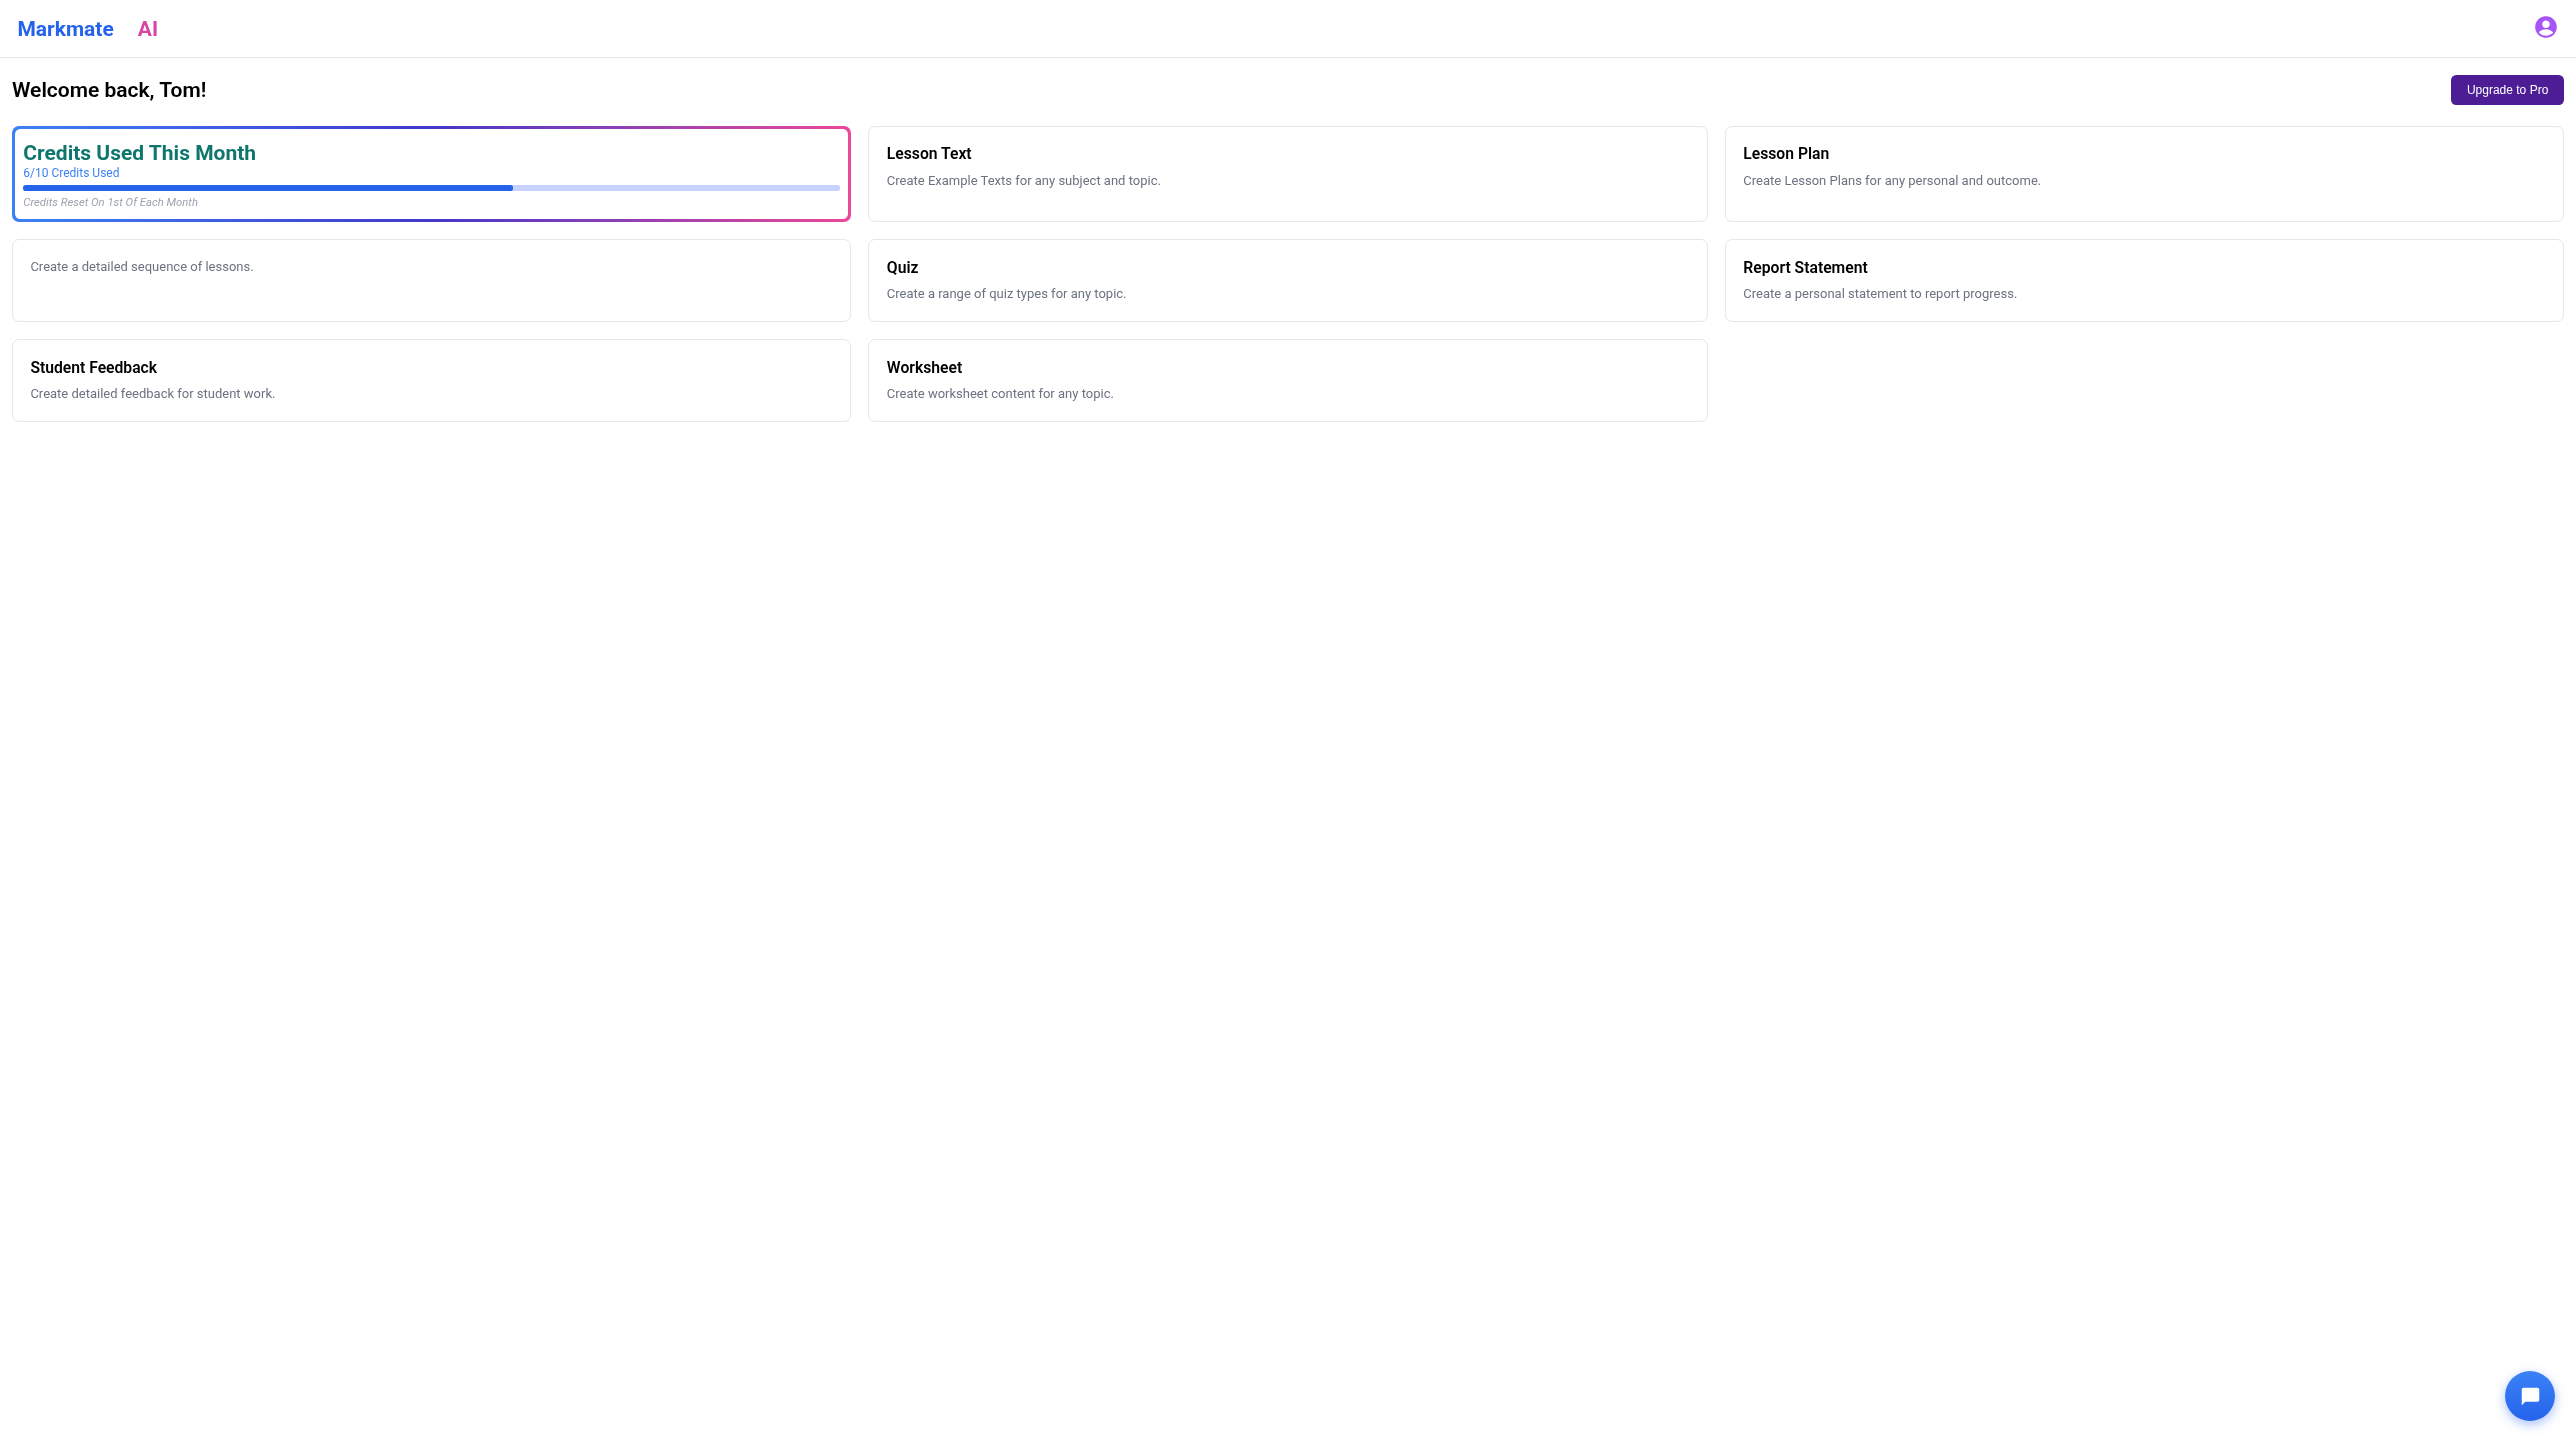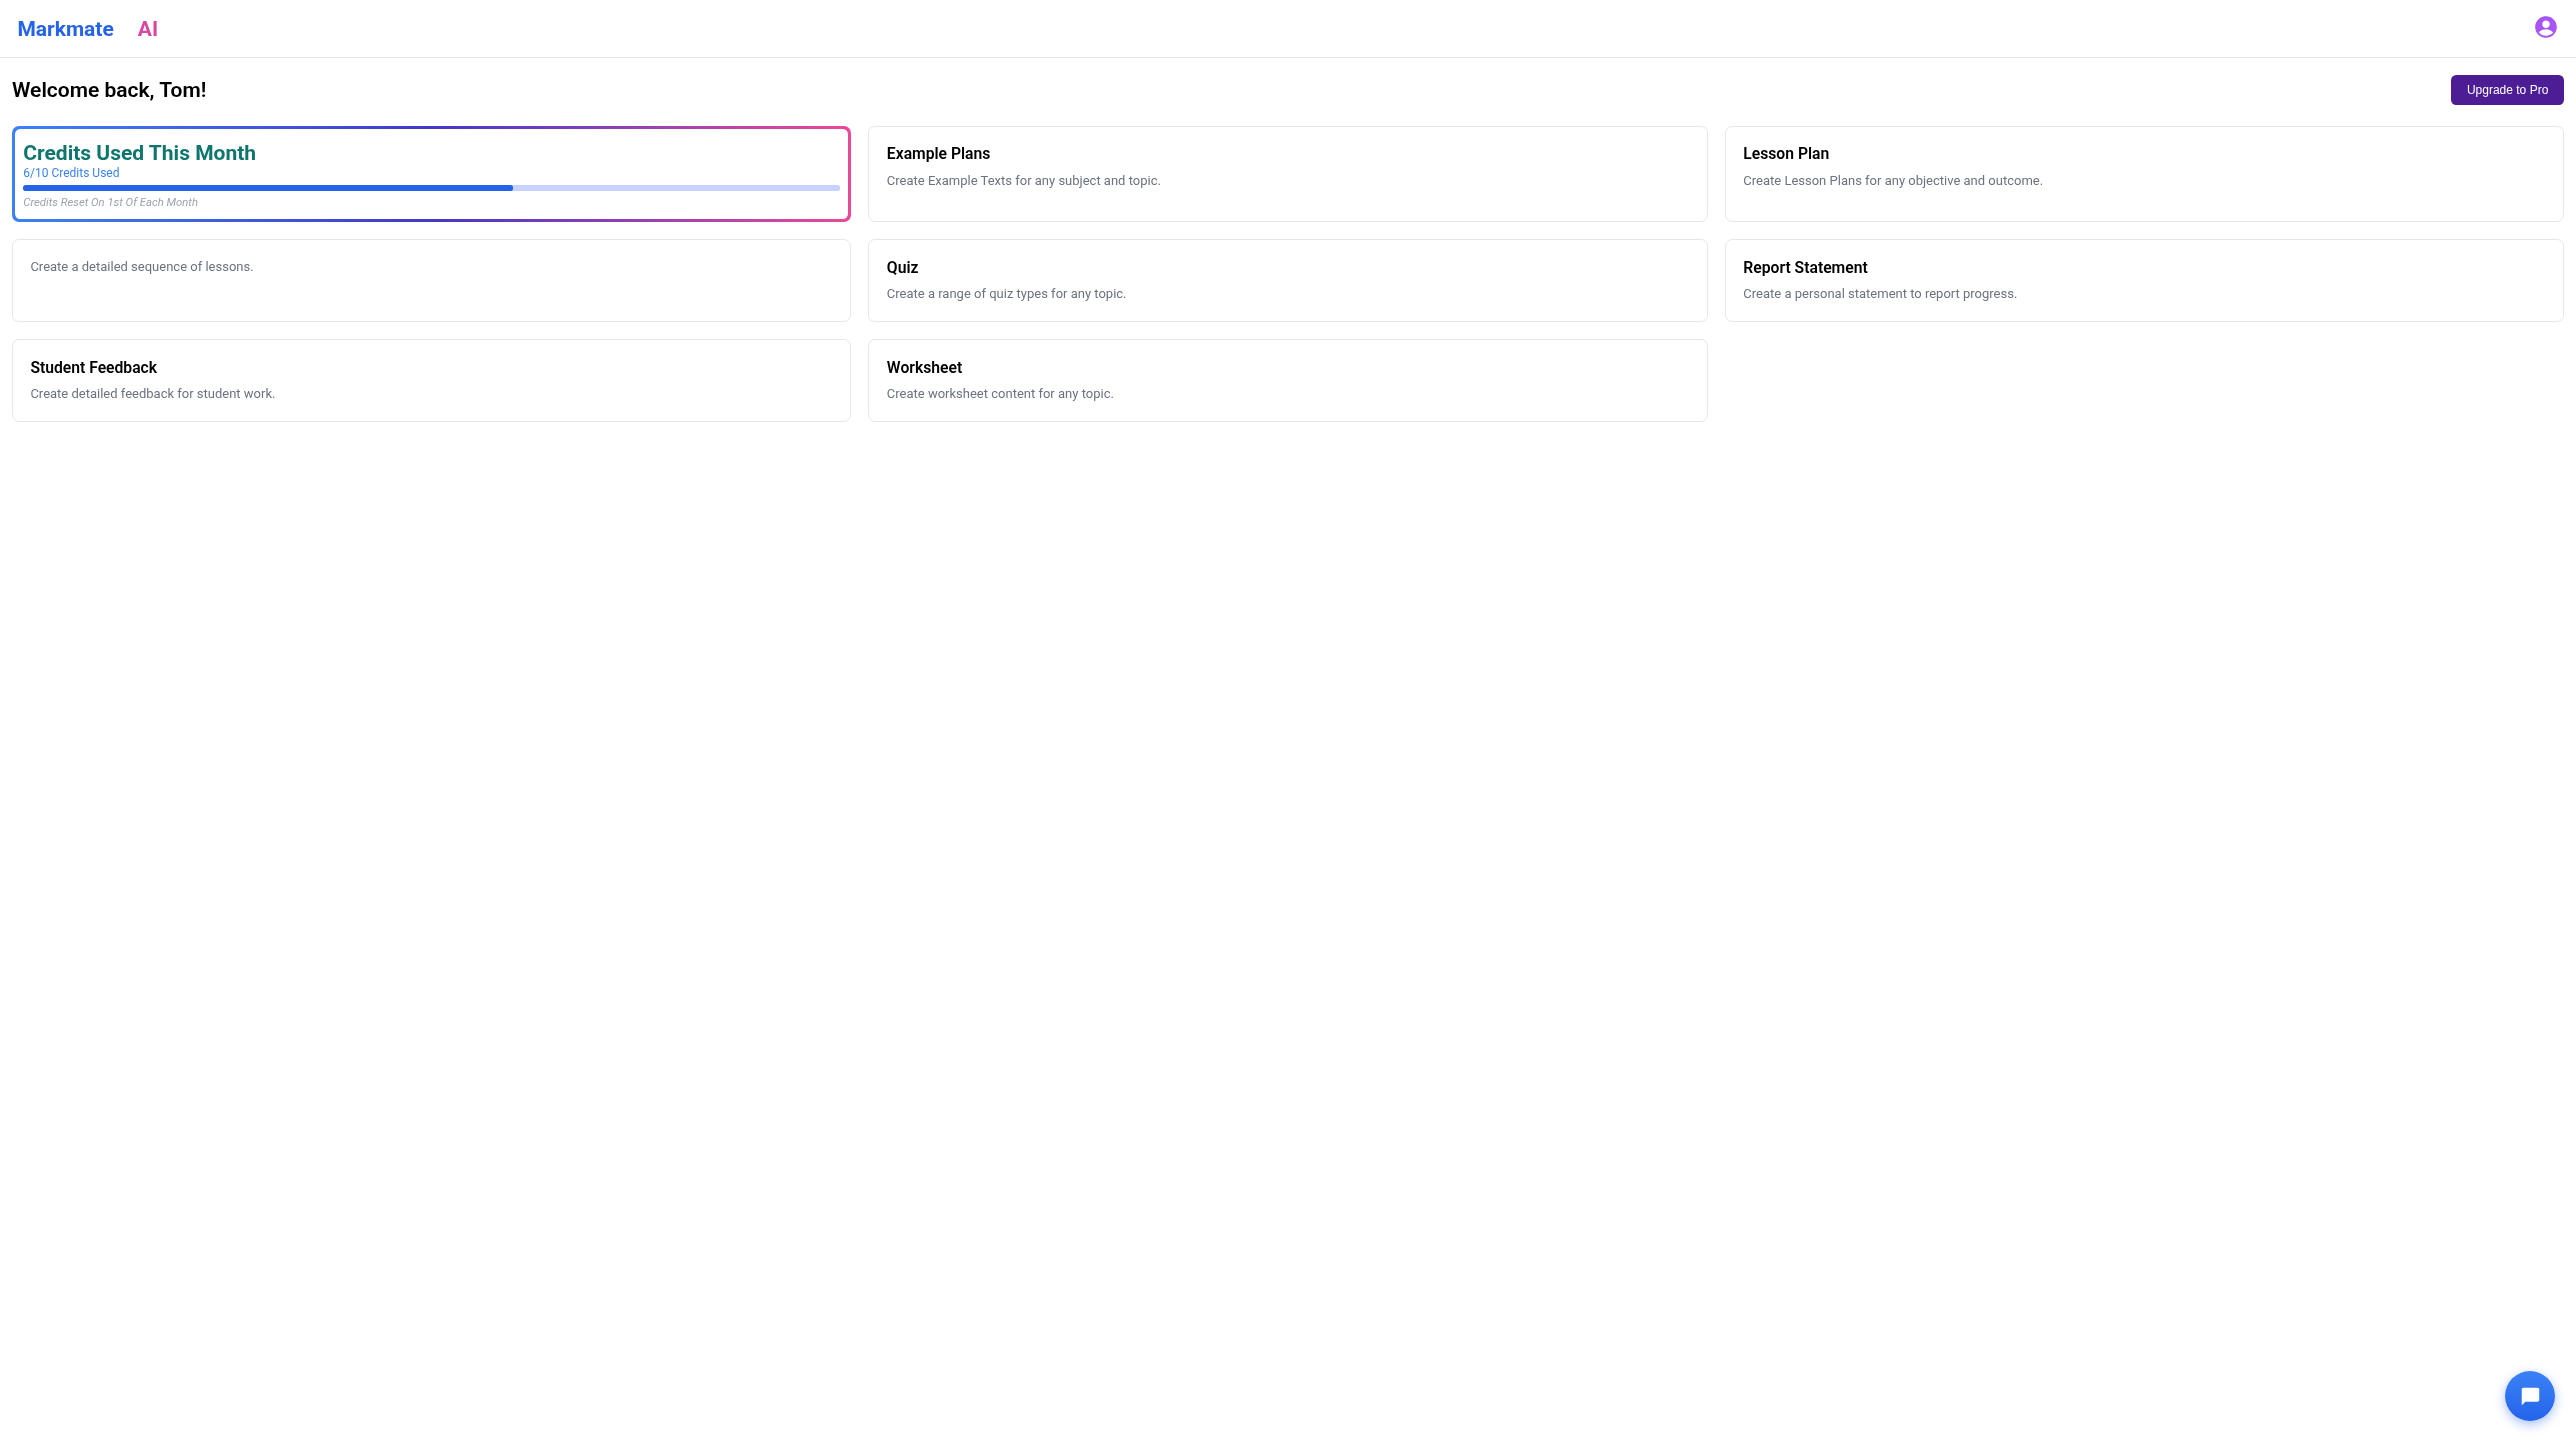--- a/index.html
+++ b/index.html
@@ -197,27 +197,27 @@
         <div class="credits-title">Credits Used This Month</div>
         <div class="credits-used-text">6/10 Credits Used</div>
         <div class="progress-bar-outer">
           <div class="progress-bar-inner" style="width:60%"></div>
         </div>
         <div class="credits-reset-text">Credits Reset On 1st Of Each Month</div>
       </div>
     </div>
 
     <div class="card">
-      <div class="card-title">Example Plans</div>
+      <div class="card-title">Lesson Text</div>
       <div class="card-desc">Create Example Texts for any subject and topic.</div>
     </div>
 
     <div class="card">
       <div class="card-title">Lesson Plan</div>
-      <div class="card-desc">Create Lesson Plans for any objective and outcome.</div>
+      <div class="card-desc">Create Lesson Plans for any personal and outcome.</div>
     </div>
 
     <div class="card">
       <div class="card-desc">Create a detailed sequence of lessons.</div>
     </div>
 
     <div class="card">
       <div class="card-title">Quiz</div>
       <div class="card-desc">Create a range of quiz types for any topic.</div>
     </div>

